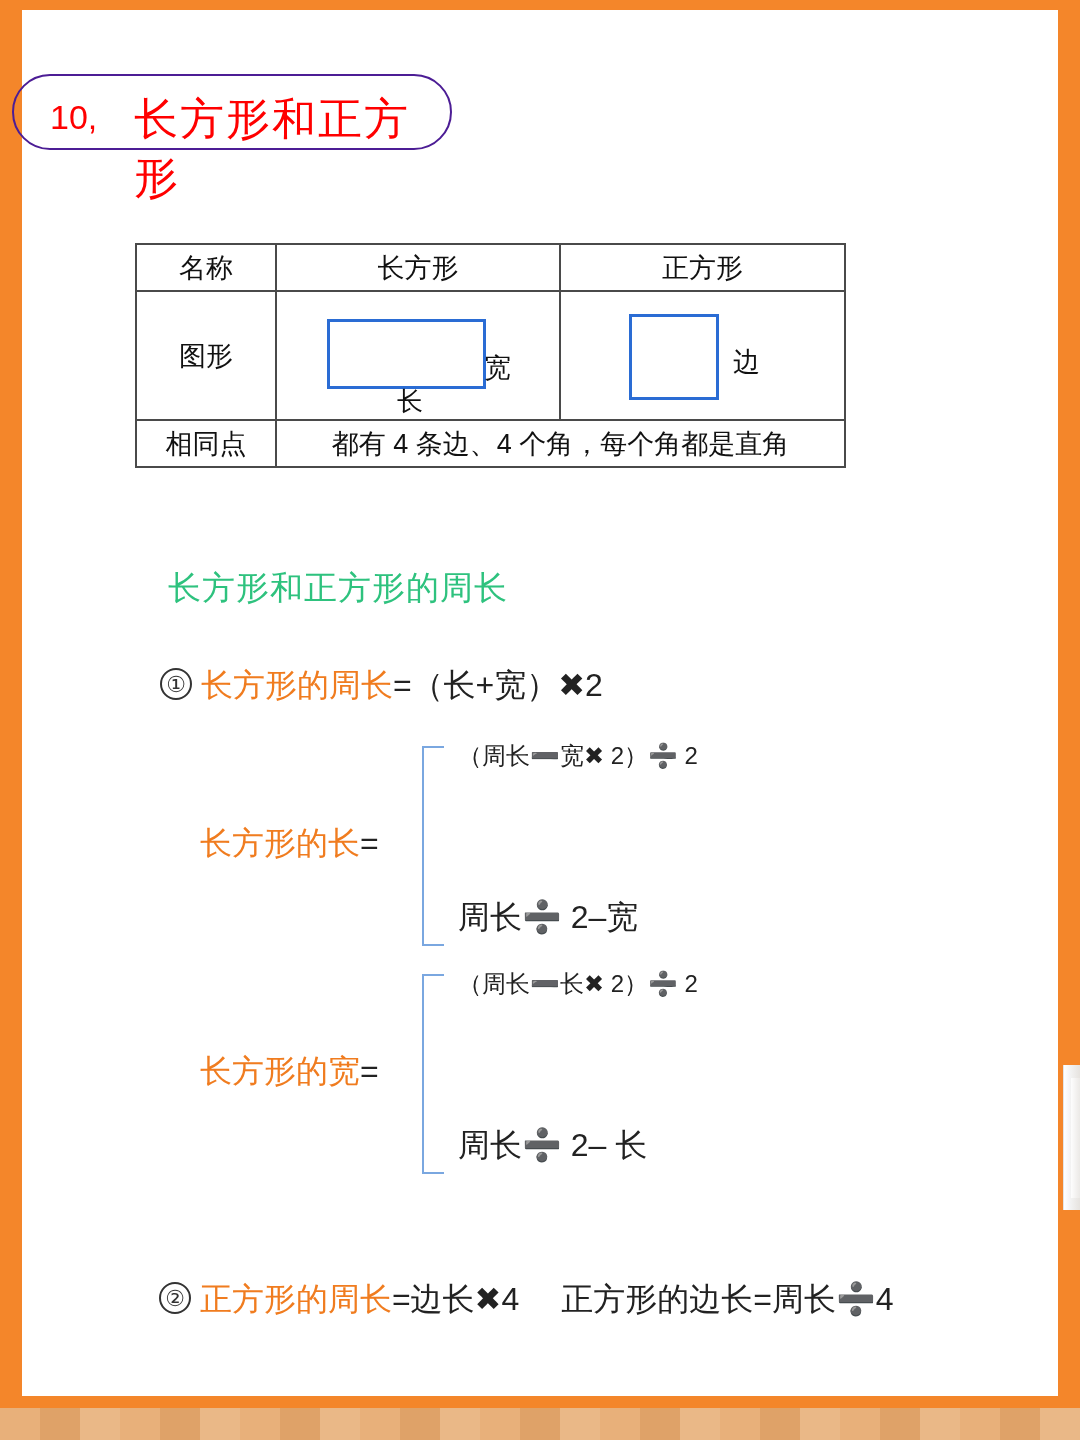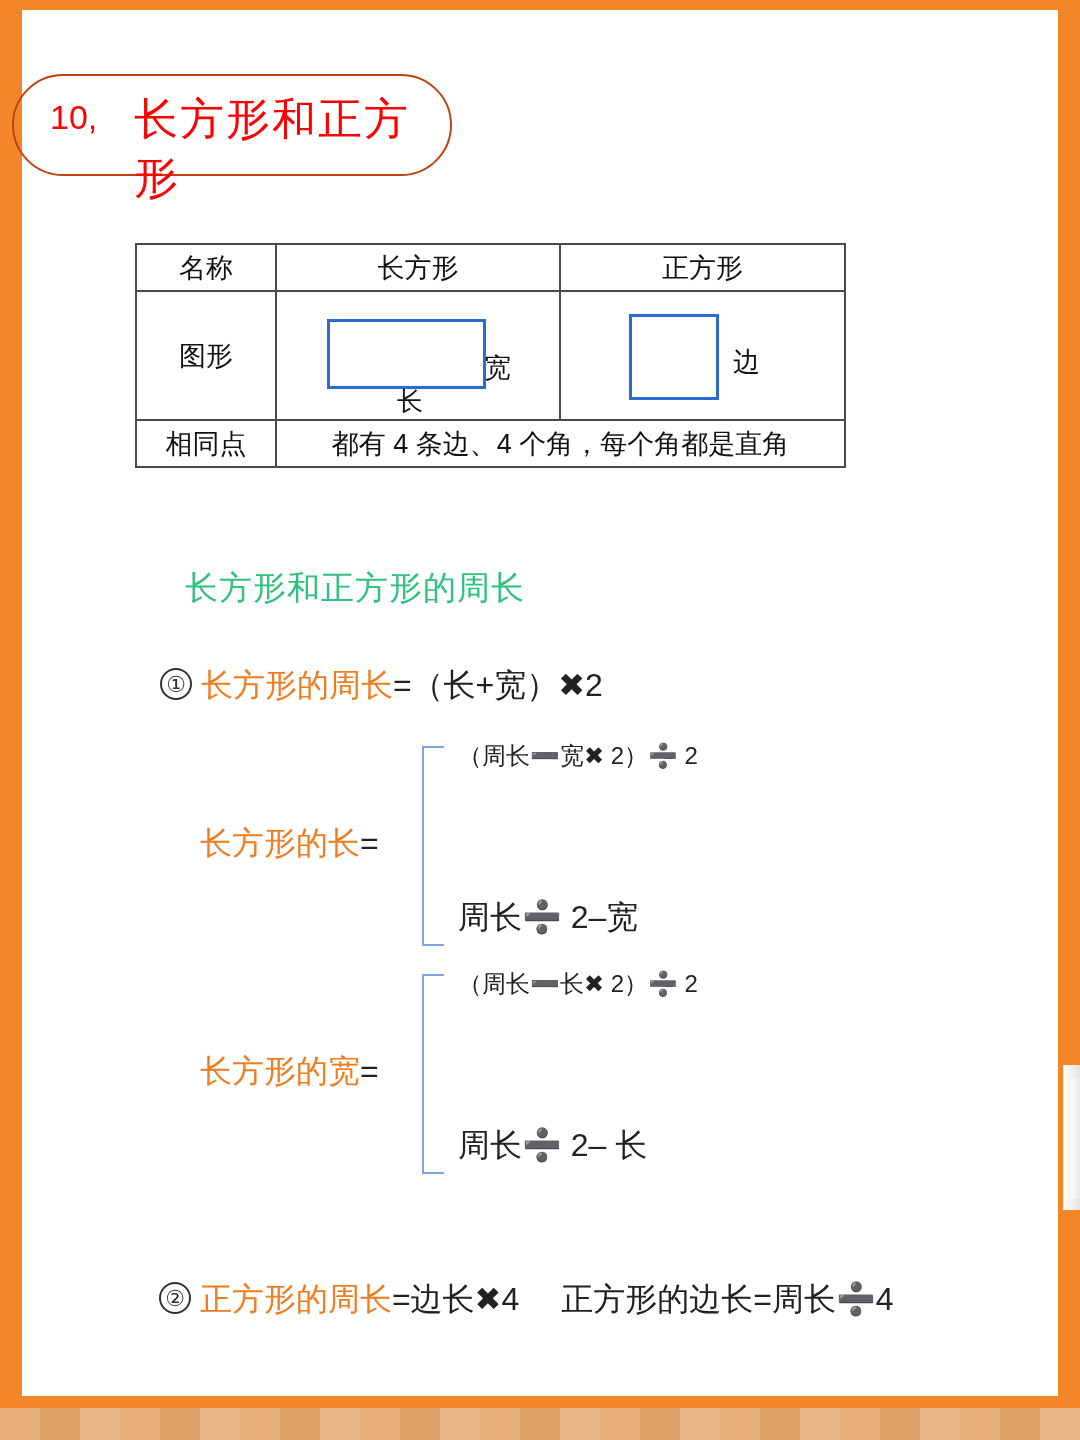--- a/index.html
+++ b/index.html
@@ -58,22 +58,22 @@
     height: 120px;
     background: linear-gradient(90deg,#fdfdfd 0%, #ebe9e6 100%);
   }
 
   
   .title-capsule {
     position: absolute;
     left: 12px;
     top: 74px;
     width: 440px;
-    height: 102px;
-    border: 2px solid #c2410c;
+    height: 76px;
+    border: 2px solid #4c1d95;
     border-radius: 51px;
     box-sizing: border-box;
   }
   .title-num {
     position: absolute;
     left: 36px;
     top: 22px;
     font-size: 34px;
     color: #ff0000;
     font-family: "Liberation Sans", sans-serif;
@@ -157,21 +157,21 @@
     font-size: 27px;
     color: #111;
   }
   .span-wide {
     font-size: 27px;
   }
 
   
   .green-head {
     position: absolute;
-    left: 185px;
+    left: 168px;
     top: 566px;
     font-size: 33px;
     color: #2ec27e;
     letter-spacing: 1px;
   }
 
   
   .circ-num {
     display: inline-block;
     width: 32px;

